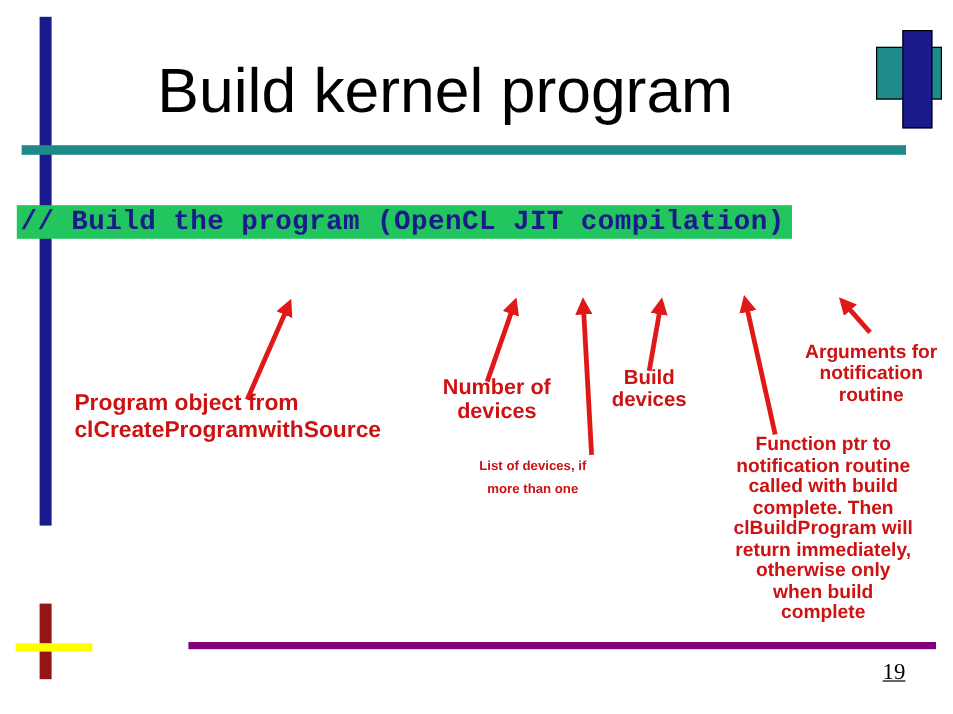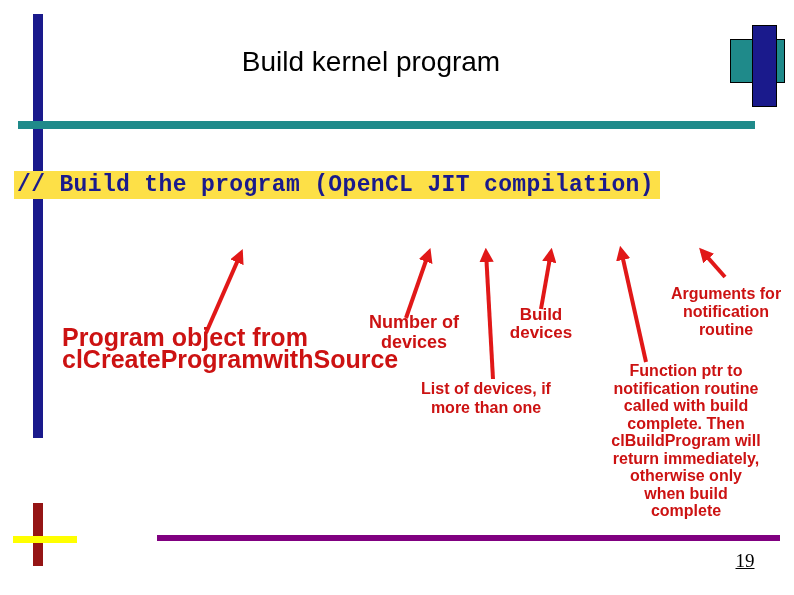--- a/index.html
+++ b/index.html
@@ -11,39 +11,39 @@
   .vbar-top{position:absolute;left:33px;top:14px;width:10px;height:424px;background:var(--navy);}
   .title-underline{position:absolute;left:18px;top:121px;width:737px;height:8px;background:var(--teal);}
   .corner-teal{position:absolute;left:730px;top:39px;width:55px;height:44px;background:var(--teal);border:1px solid #000;box-sizing:border-box;}
   .corner-navy{position:absolute;left:752px;top:25px;width:25px;height:82px;background:var(--navy);border:1px solid #000;box-sizing:border-box;}
   .vbar-bottom{position:absolute;left:33px;top:503px;width:10px;height:63px;background:var(--darkred);}
   .yellow-line{position:absolute;left:13px;top:536px;width:64px;height:7px;background:var(--yellow);}
   .purple-line{position:absolute;left:157px;top:535px;width:623px;height:6px;background:var(--purple);}
   
   .slide-title{
     position:absolute;left:0;top:46px;width:742px;text-align:center;
-    font-size:28px;color:#000;letter-spacing:0px;white-space:nowrap;
+    font-size:52px;color:#000;letter-spacing:0px;white-space:nowrap;
   }
   
   .code-line{
-    position:absolute;left:14px;display:inline-block;background:#fde047;
+    position:absolute;left:14px;display:inline-block;background:#22c55e;
     font-family:"Liberation Mono",monospace;font-weight:bold;font-size:23px;
     letter-spacing:0.35px;color:var(--navy);white-space:pre;padding:1px 6px 1px 3px;
   }
   .code-1{top:171px;}
   .code-2{top:219px;}
   
   .ann{
     position:absolute;color:var(--red);font-weight:bold;white-space:pre-line;
   }
   .ann-center{text-align:center;}
-  .ann-program-object {left:62px; top:326px; font-size:25px; line-height:22px; text-align:left;}
+  .ann-program-object {left:62px; top:326px; font-size:19px; line-height:22px; text-align:left;}
   .ann-num-devices   {left:344px; top:312px; width:140px; font-size:18px; line-height:20px;}
   .ann-build-options {left:481px; top:306px; width:120px; font-size:17px; line-height:18px;}
-  .ann-list-devices  {left:406px; top:380px; width:160px; font-size:16px; line-height:18.5px;text-align:center;}
+  .ann-list-devices  {left:364px; top:380px; width:160px; font-size:11px; line-height:18.5px;text-align:center;}
   .ann-arguments     {left:646px; top:285px; width:160px; font-size:16px; line-height:18px;}
   .ann-function-ptr  {left:596px; top:362px; width:180px; font-size:16px; line-height:17.5px;text-align:center;}
   
   #arrows{position:absolute;left:0;top:0;pointer-events:none;}
   
   .page-number{
     position:absolute;left:730px;top:550px;width:30px;text-align:center;
     font-family:"Liberation Serif",serif;font-size:19px;color:#000;text-decoration:underline;
   }
 </style>

